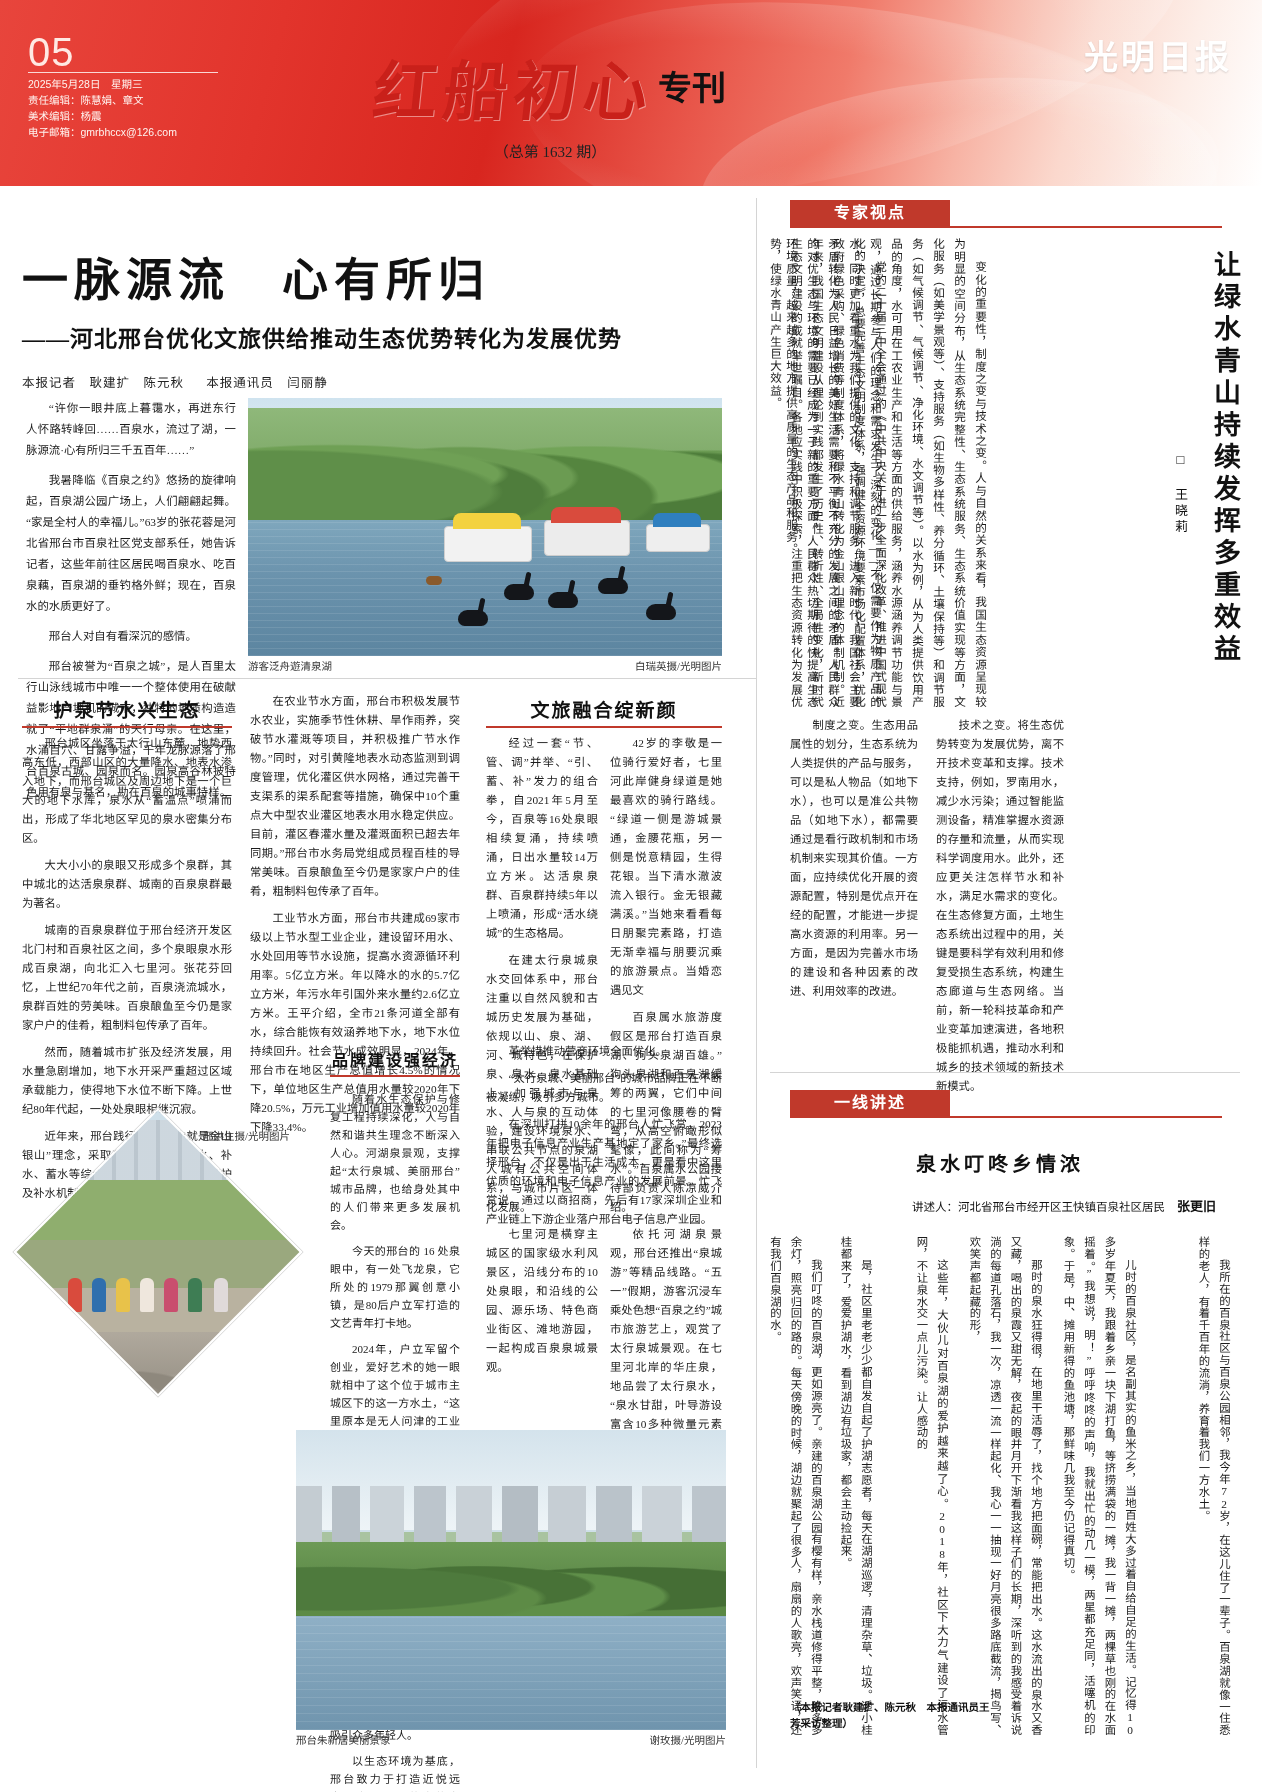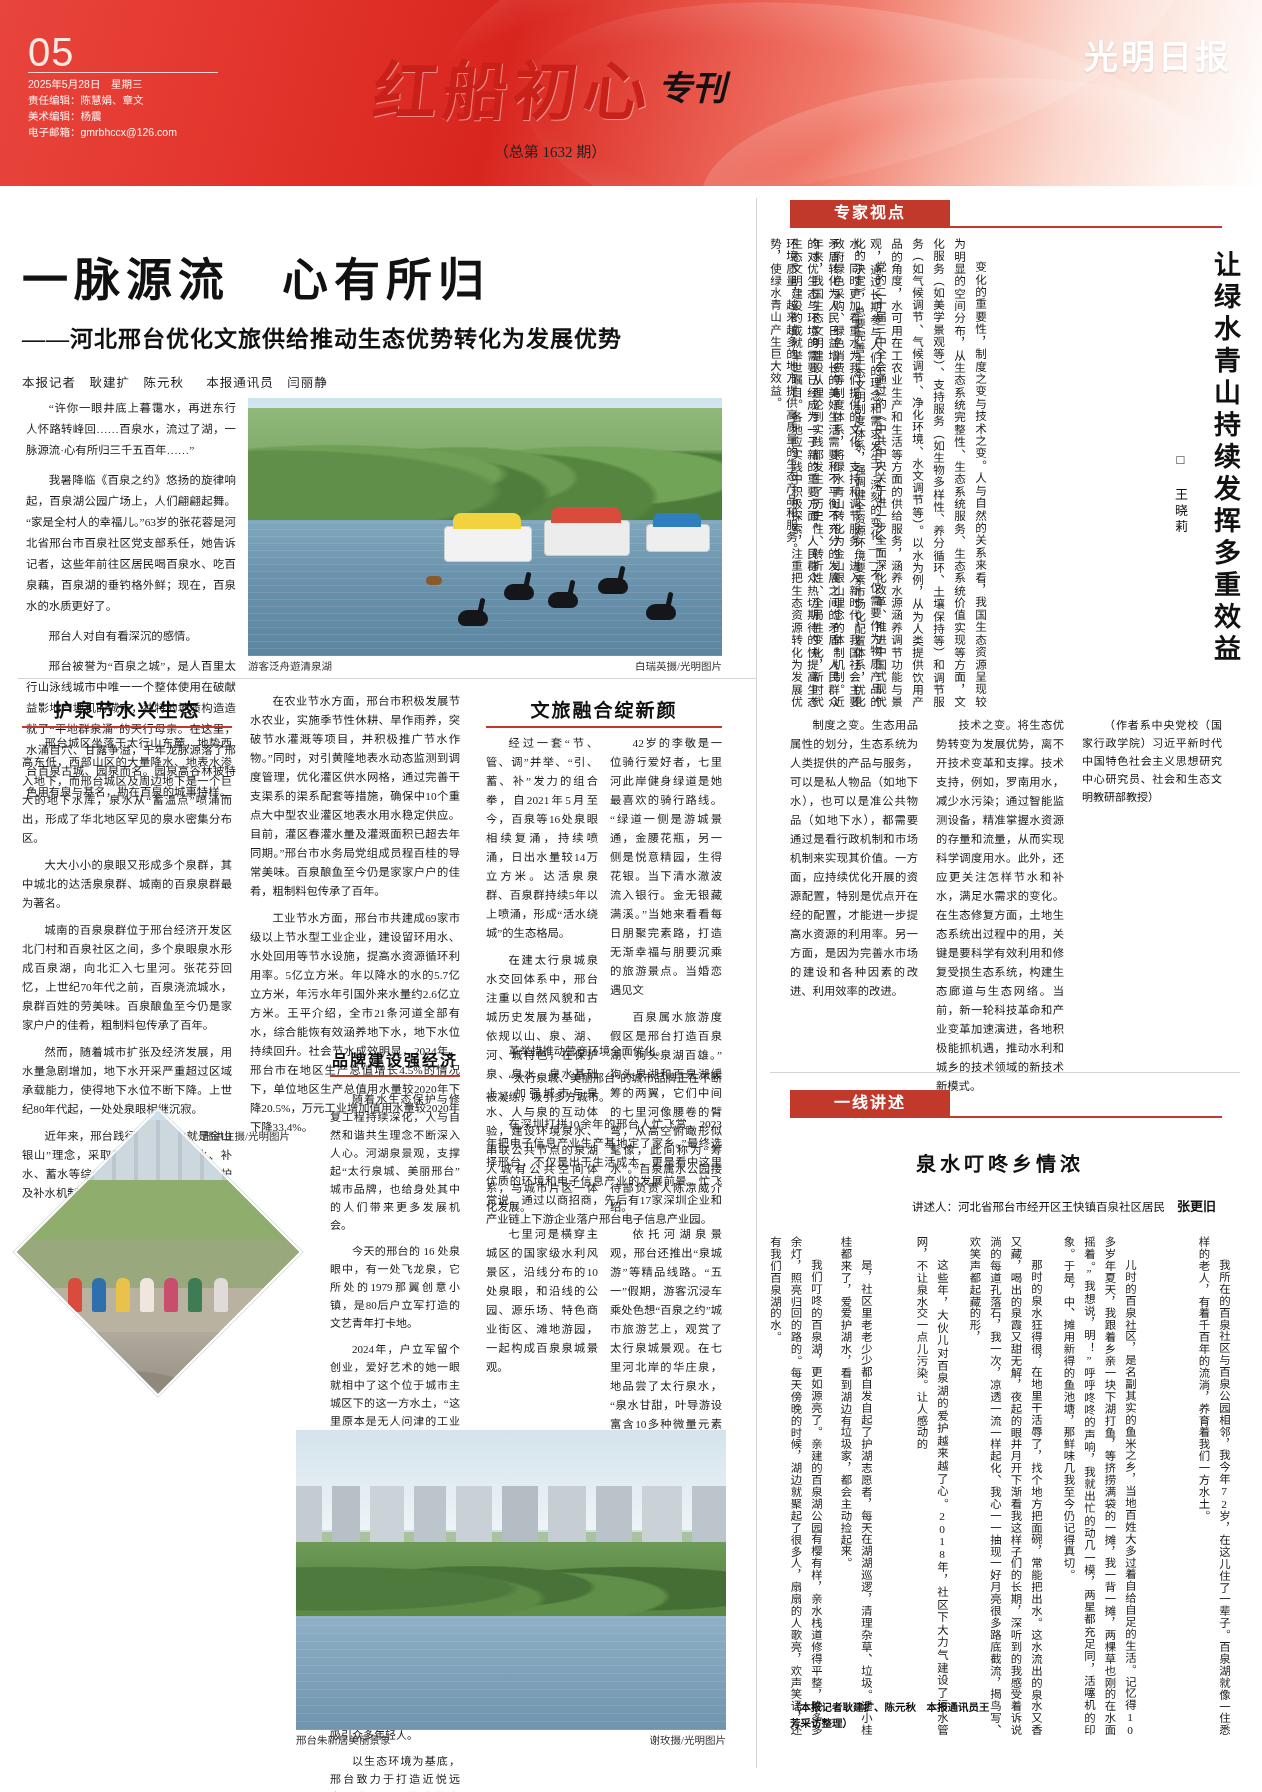--- a/index.html
+++ b/index.html
@@ -46,21 +46,21 @@
   .title-art{
     position:absolute;left:290px;top:40px;width:520px;text-align:center;
   }
   .title-art .t{
     font-size:64px;font-weight:bold;color:#c9201a;letter-spacing:6px;
     font-family:"Liberation Serif",serif;
     text-shadow:1px 1px 0 rgba(255,255,255,.45);
     display:inline-block;transform:skewX(-6deg);
   }
   .title-art .sub{
-    display:inline-block;font-size:34px;font-weight:bold;color:#111;margin-left:4px;vertical-align:14px;font-style:italic;
+    display:inline-block;font-size:34px;font-weight:bold;color:#111;margin-left:4px;vertical-align:14px;
   }
   .issue{
     position:absolute;left:290px;top:140px;width:520px;text-align:center;
     font-size:15px;color:#222;
   }
 
   
   .banner{
     position:absolute;left:18px;top:198px;width:740px;height:34px;
     background:linear-gradient(90deg,#fdecea 0%,#fbe3e0 60%,#ffffff 100%);
@@ -430,23 +430,20 @@
   <div class="vcol" style="left:890px;top:238px;width:100px;">
     <p>变化的重要性，制度之变与技术之变。人与自然的关系来看，我国生态资源呈现较为明显的空间分布，从生态系统完整性、生态系统服务、生态系统价值实现等方面，文化服务（如美学景观等）、支持服务（如生物多样性、养分循环、土壤保持等）和调节服务（如气候调节、气候调节、净化环境、水文调节等）。以水为例，从为人类提供饮用产品的角度，水可用在工农业生产和生活等方面的供给服务，涵养水源涵养调节功能与景观，通过长期参与人们的理念和需求发生了深刻的变化——不仅需要作为物质产品的水，同时更加看重水为我们提供的文化、支持和调节服务。进入新时代，我国社会主要矛盾转化为人民日益增长的美好生活需要和不平衡不充分的发展之间的矛盾。人民群众的对优生态与环境的需要已经成为一子新的重要方面，人民群众热切期待的快提高生态环境质量，越来越多的地方提供高质量的生态产品和服务。</p>
   </div>
 
   <div class="hcol" style="left:790px;top:716px;width:128px;height:340px;">
     <p>制度之变。生态用品属性的划分，生态系统为人类提供的产品与服务，可以是私人物品（如地下水），也可以是准公共物品（如地下水），都需要通过是看行政机制和市场机制来实现其价值。一方面，应持续优化开展的资源配置，特别是优点开在经的配置，才能进一步提高水资源的利用率。另一方面，是因为完善水市场的建设和各种因素的改进、利用效率的改进。</p>
   </div>
   <div class="hcol" style="left:936px;top:716px;width:128px;height:340px;">
     <p>技术之变。将生态优势转变为发展优势，离不开技术变革和支撑。技术支持，例如，罗南用水，减少水污染；通过智能监测设备，精准掌握水资源的存量和流量，从而实现科学调度用水。此外，还应更关注怎样节水和补水，满足水需求的变化。在生态修复方面，土地生态系统出过程中的用，关键是要科学有效利用和修复受损生态系统，构建生态廊道与生态网络。当前，新一轮科技革命和产业变革加速演进，各地积极能抓机遇，推动水利和城乡的技术领域的新技术新模式。</p>
   </div>
-  <div class="hcol" style="left:1082px;top:716px;width:140px;height:340px;">
-    <p class="sig">（作者系中央党校（国家行政学院）习近平新时代中国特色社会主义思想研究中心研究员、社会和生态文明教研部教授）</p>
-  </div>
 
   <div class="hrule" style="left:770px;top:1072px;width:470px;"></div>
 
   <div class="redtab" style="left:790px;top:1090px;">
     <div class="t">一线讲述</div>
   </div>
   <div class="tabline" style="left:790px;top:1116px;width:432px;"></div>
 
   <div class="bottomtitle">泉水叮咚乡情浓</div>
   <div class="speaker">

